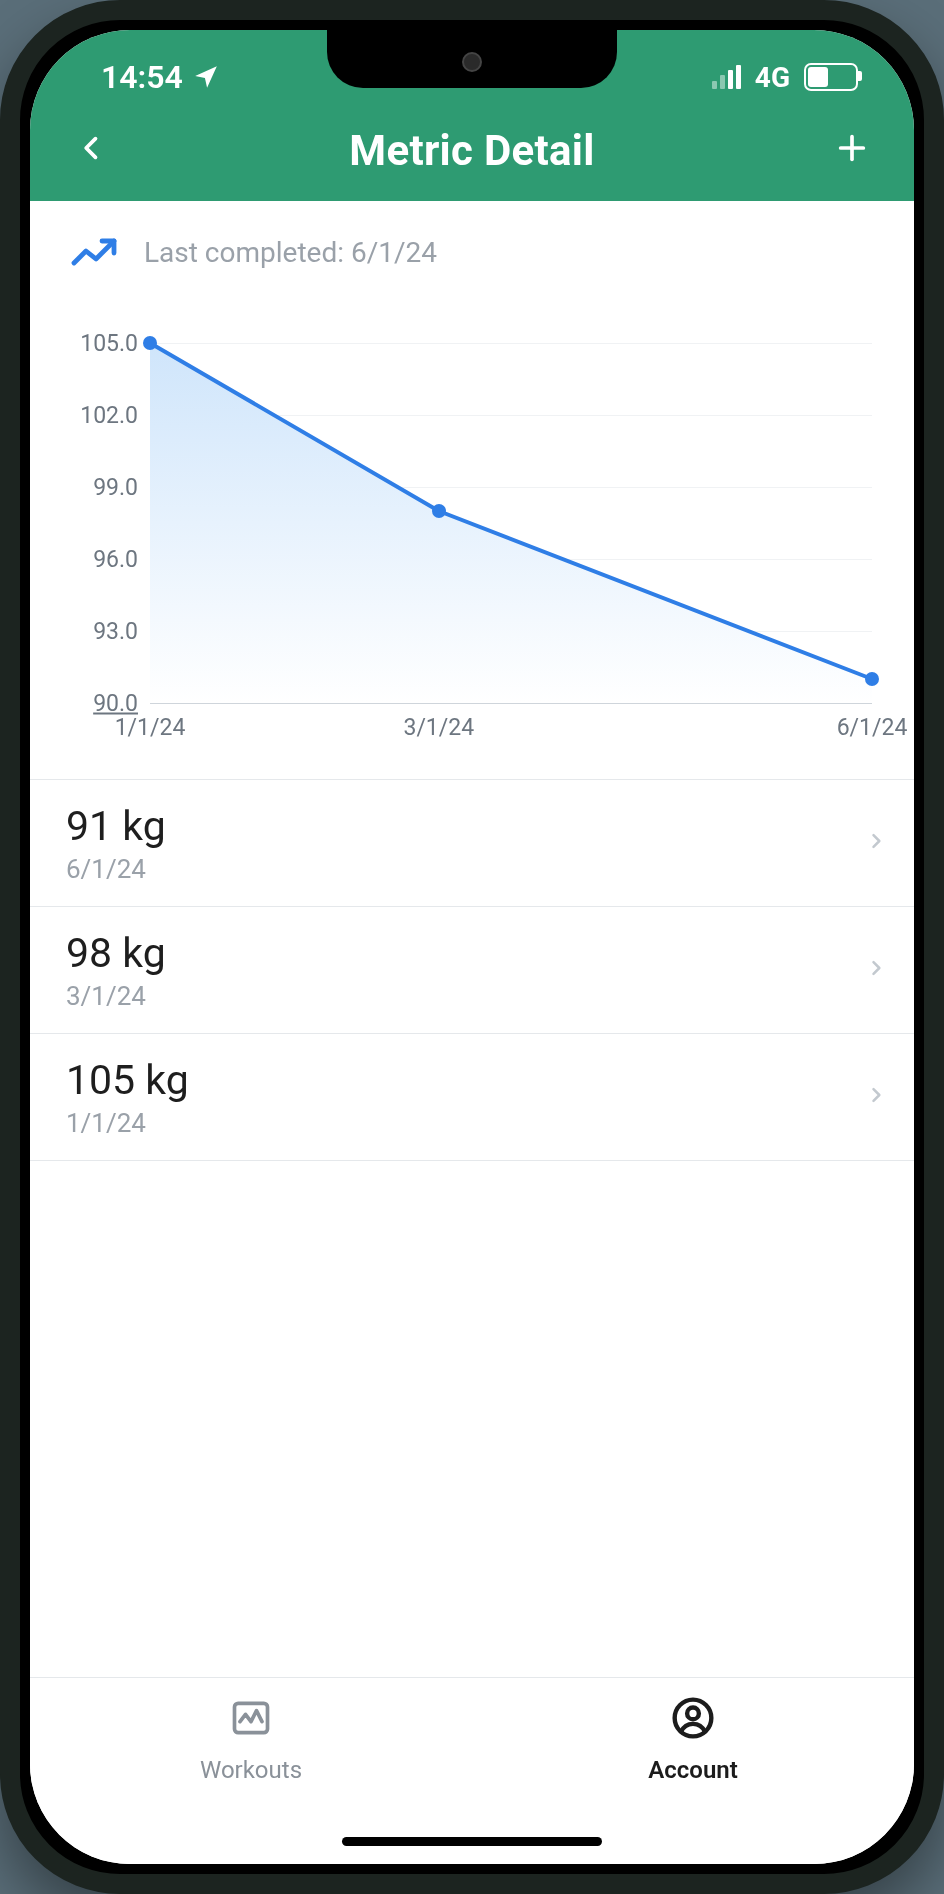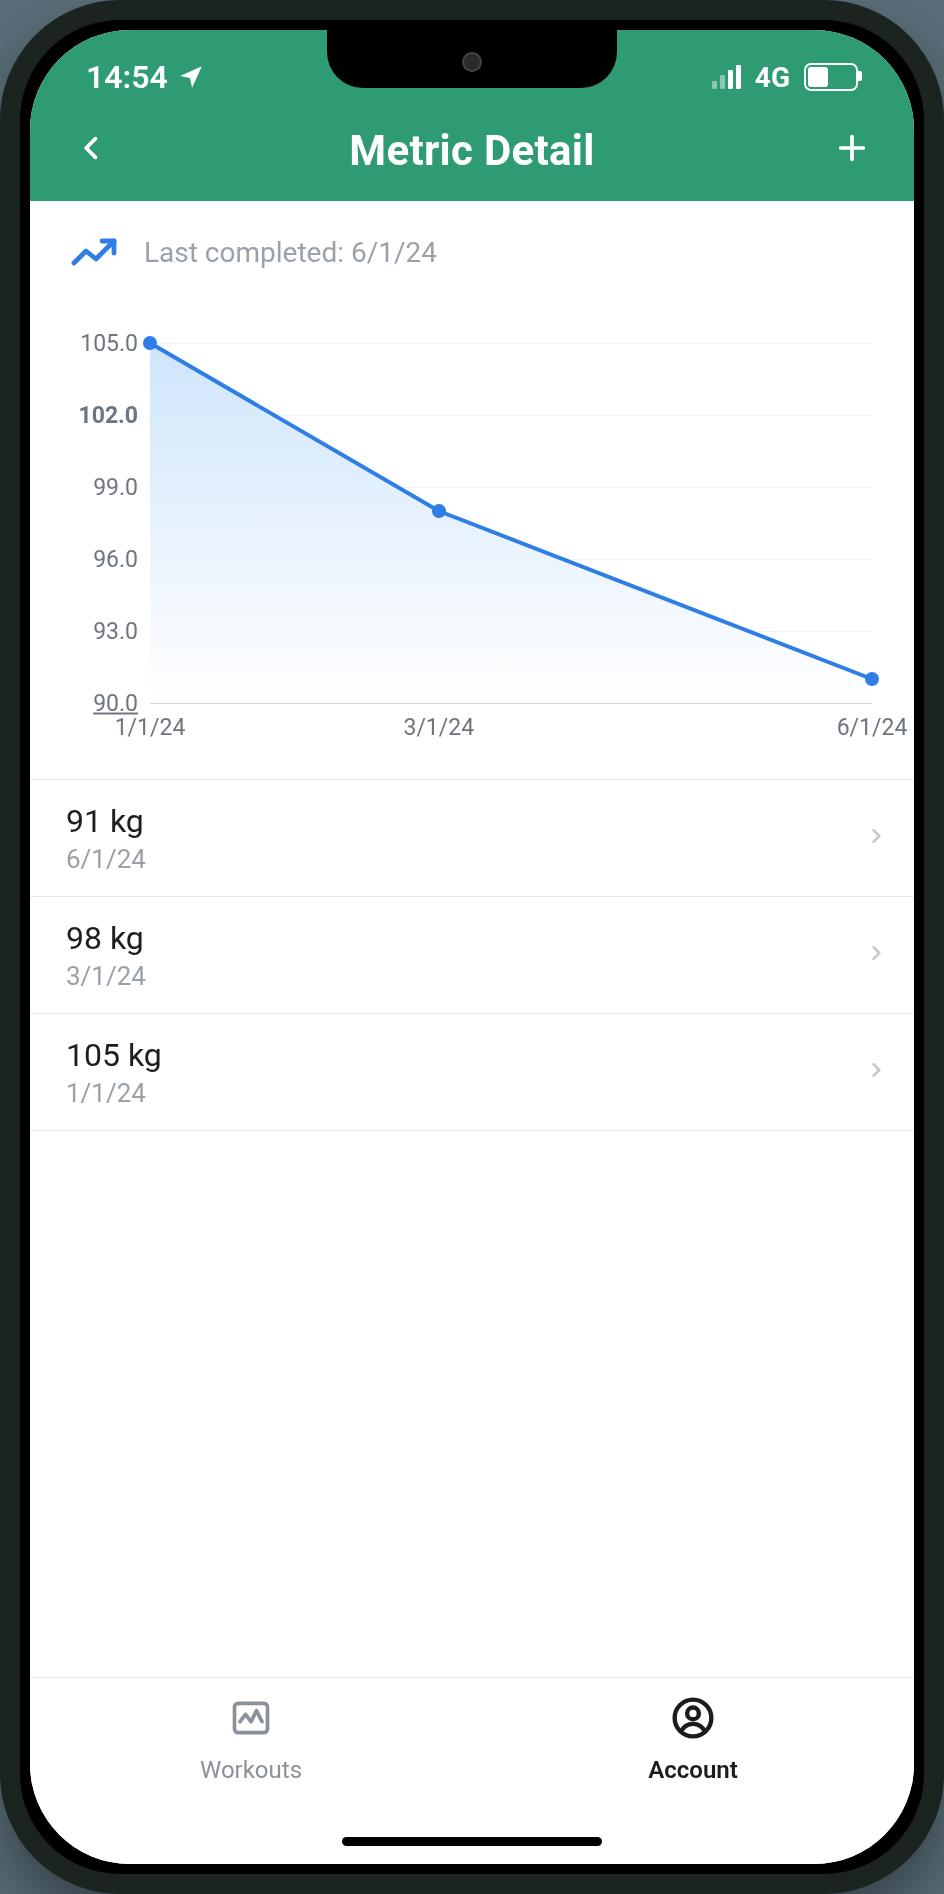--- a/index.html
+++ b/index.html
@@ -61,21 +61,21 @@
   .topbar{
     background:var(--green);
     color:#fff;
     padding-top:22px;
     padding-bottom:26px;
   }
   .status{
     display:flex;justify-content:space-between;align-items:center;
     padding:0 56px;height:50px;
   }
-  .status-left{display:flex;align-items:center;gap:10px;font-size:32px;font-weight:600;}
+  .status-left{display:flex;align-items:center;gap:10px;font-size:32px;font-weight:600;margin-left:15px;}
   .status-right{display:flex;align-items:center;gap:14px;font-size:28px;font-weight:700;}
   .signal{display:flex;align-items:flex-end;gap:3px;height:24px;}
   .signal span{width:5px;background:#fff;border-radius:1px;}
   .signal span:nth-child(1){height:8px;opacity:.45;}
   .signal span:nth-child(2){height:14px;opacity:.45;}
   .signal span:nth-child(3){height:19px;}
   .signal span:nth-child(4){height:24px;}
   .battery{
     width:50px;height:24px;border:2.5px solid #fff;border-radius:7px;position:relative;
   }
@@ -100,21 +100,21 @@
   .plot{position:absolute;left:96px;right:18px;top:14px;bottom:56px;}
   .grid-line{position:absolute;left:0;right:0;border-top:1px solid #f0f2f4;}
   .axis-x{position:absolute;left:0;right:0;bottom:0;border-top:1px solid #cfd5db;}
   .y-label{position:absolute;left:0;width:84px;text-align:right;font-size:23px;color:#6d7680;transform:translateY(-50%);}
   .x-label{position:absolute;bottom:18px;font-size:23px;color:#6d7680;transform:translateX(-50%);}
   .plot svg{position:absolute;inset:0;width:100%;height:100%;overflow:visible;}
   
   .list{border-top:1px solid var(--divider);margin-top:14px;}
   .row{display:flex;align-items:center;justify-content:space-between;padding:22px 28px 22px 36px;border-bottom:1px solid var(--divider);}
   .row-main{display:flex;flex-direction:column;gap:4px;}
-  .row-value{font-size:32px;color:var(--text);}
+  .row-value{font-size:41px;color:var(--text);}
   .row-date{font-size:26px;color:var(--muted);}
   .chev{color:#c3c9cf;}
   
   .tabbar{
     height:168px;border-top:1px solid var(--divider);
     display:flex;justify-content:space-around;align-items:flex-start;
     padding-top:18px;background:var(--bg);
   }
   .tab{display:flex;flex-direction:column;align-items:center;gap:10px;color:#8a9199;font-size:24px;width:200px;}
   .tab.active{color:#1c1c1c;font-weight:600;gap:10px;}
@@ -213,21 +213,21 @@
                 <path d="M0 0 L40 46.666666666666664 L100 93.33333333333333" fill="none" stroke="var(--blue)" stroke-width="4" vector-effect="non-scaling-stroke" style="stroke-width: 4px;"></path>
               </svg>
               <div style="position: absolute; width: 14px; height: 14px; border-radius: 50%; background: var(--blue); left: 0%; top: 0%; transform: translate(-50%, -50%);"></div>
               <div style="position: absolute; width: 14px; height: 14px; border-radius: 50%; background: var(--blue); left: 40%; top: 46.6667%; transform: translate(-50%, -50%);"></div>
               <div style="position: absolute; width: 14px; height: 14px; border-radius: 50%; background: var(--blue); left: 100%; top: 93.3333%; transform: translate(-50%, -50%);"></div>
             </div>
             <div class="y-label" style="top: calc(374px); text-decoration: underline;">90.0</div>
             <div class="y-label" style="top: calc(302px);">93.0</div>
             <div class="y-label" style="top: calc(230px);">96.0</div>
             <div class="y-label" style="top: calc(158px);">99.0</div>
-            <div class="y-label" style="top: calc(86px); font-weight: bold;">102.0</div>
+            <div class="y-label" style="top: calc(86px);">102.0</div>
             <div class="y-label" style="top: calc(14px);">105.0</div>
             <div class="x-label" style="left: calc(0% + 96px);">1/1/24</div>
             <div class="x-label" style="left: calc(40% + 50.4px);">3/1/24</div>
             <div class="x-label" style="left: calc(100% - 18px);">6/1/24</div>
           </div>
       </div>
 
       <div class="list" id="entries">
           <div class="row">
             <div class="row-main">

